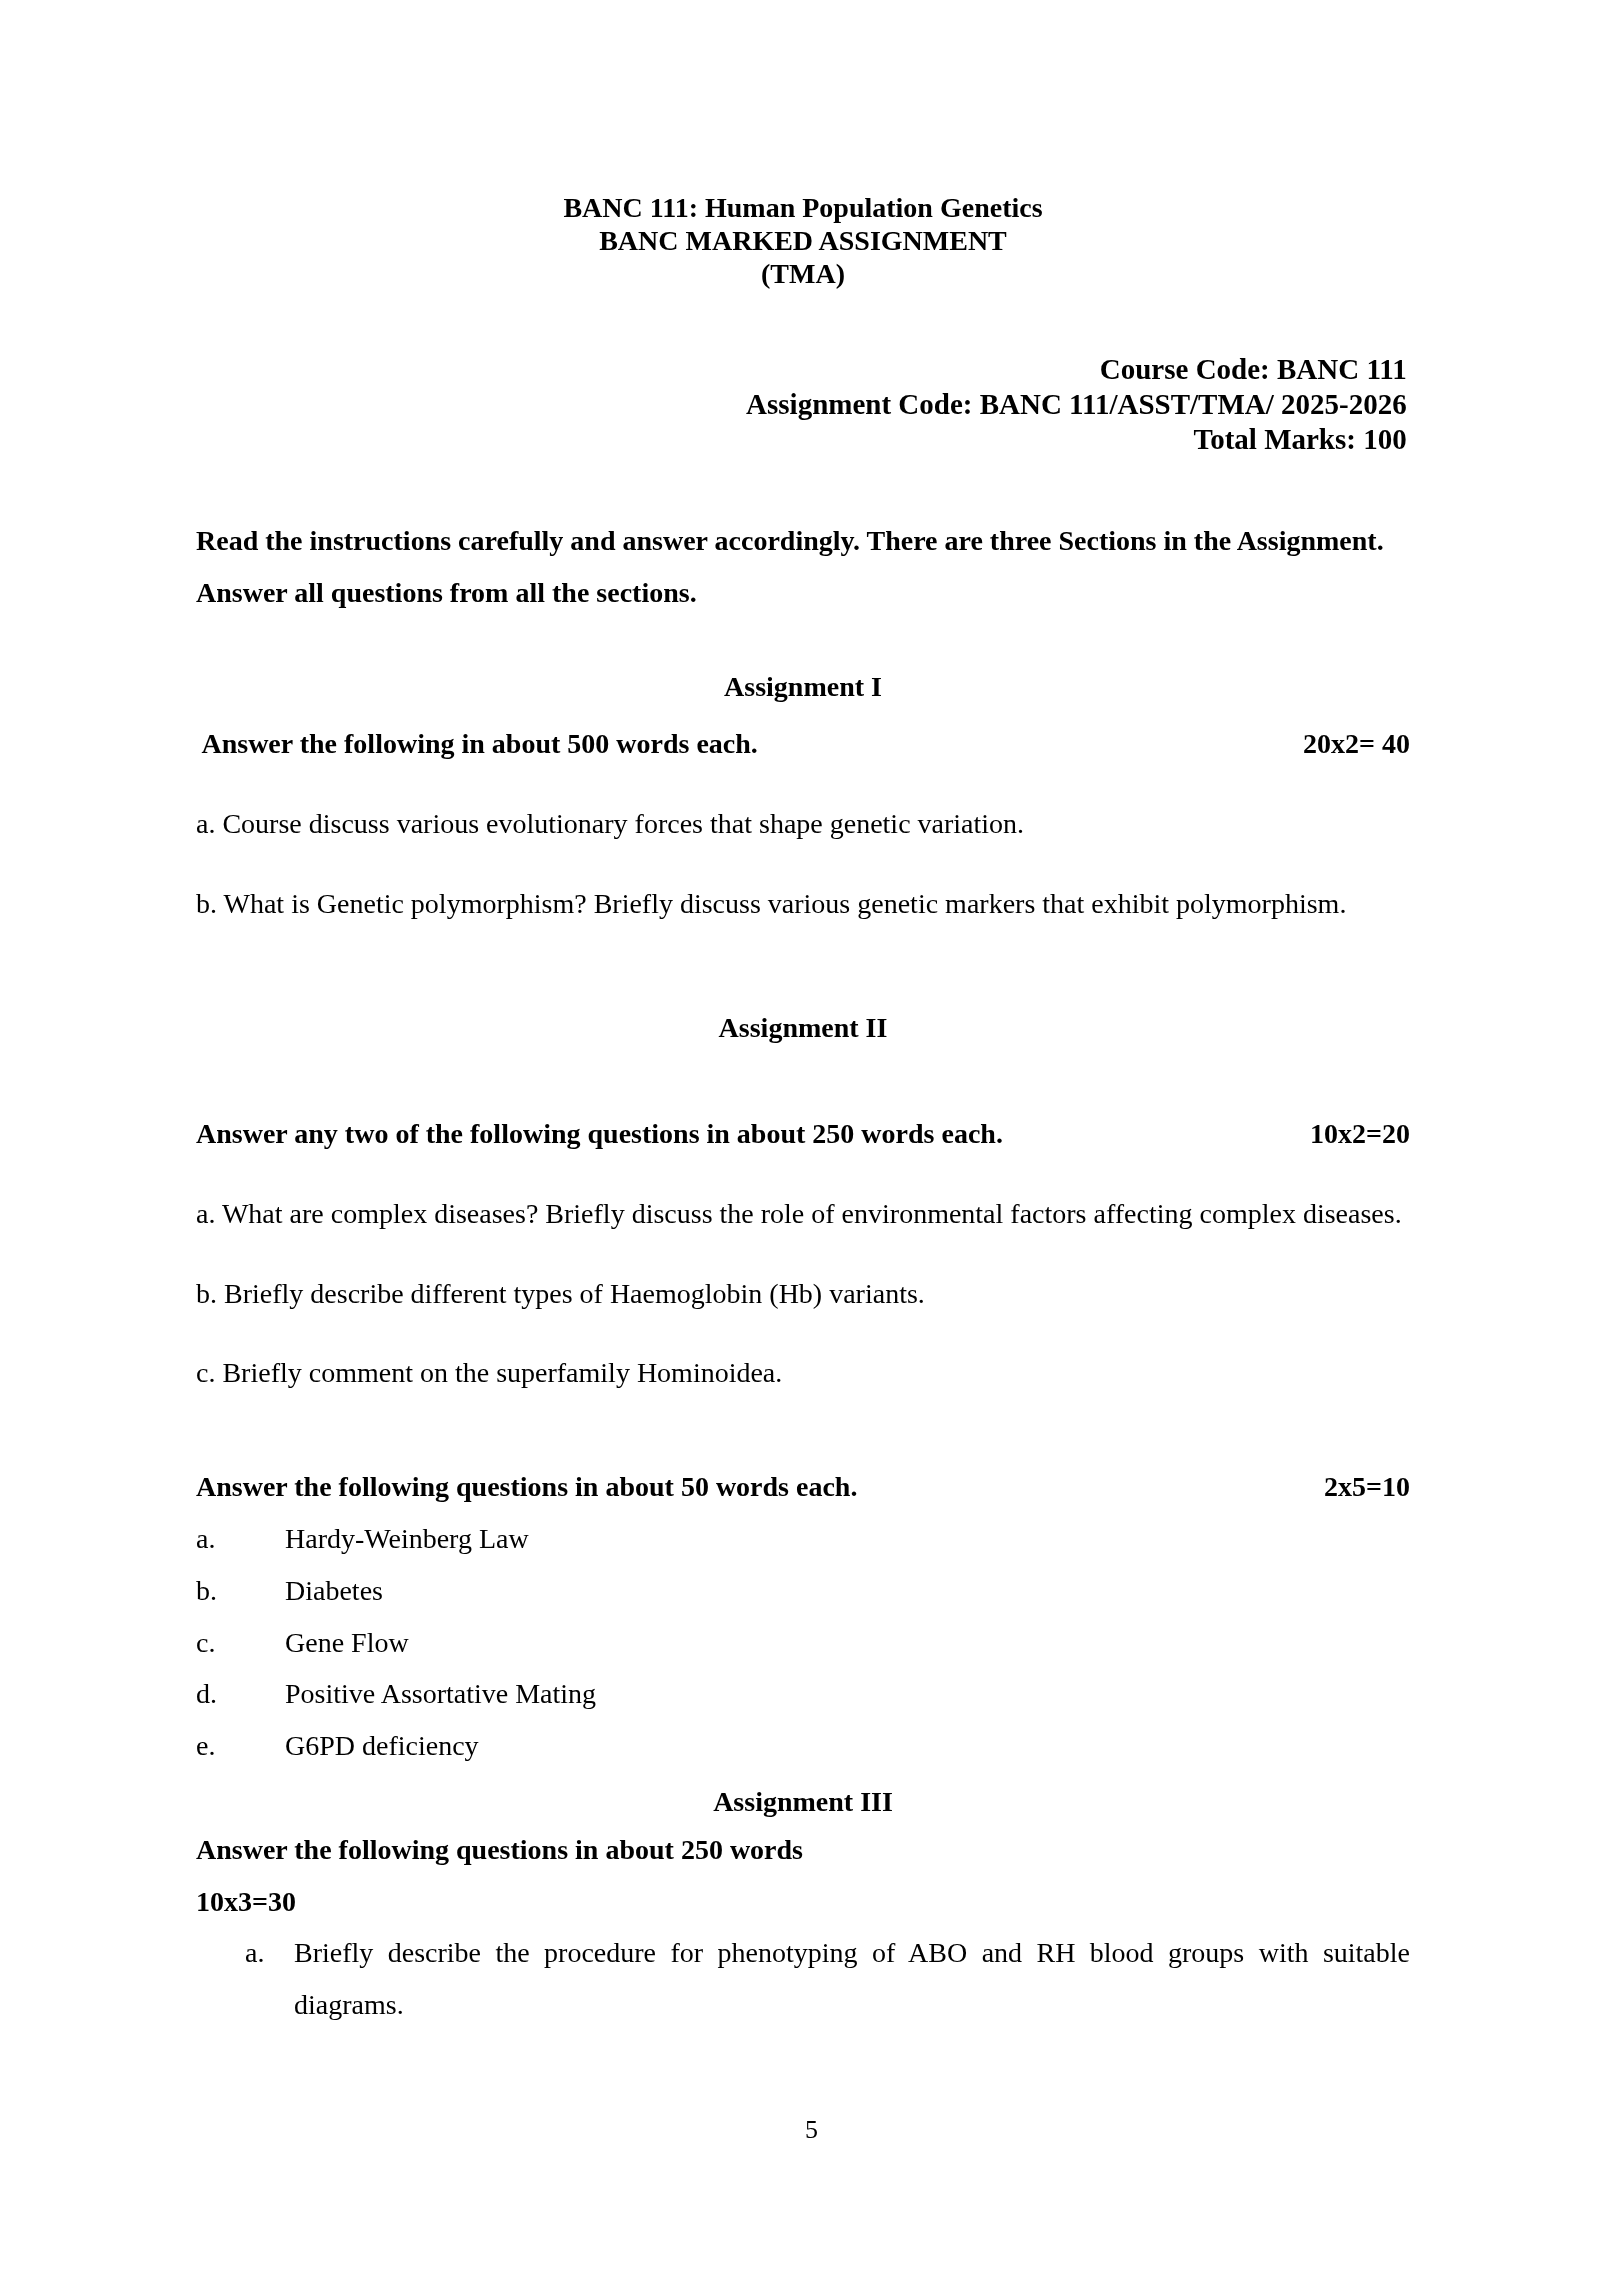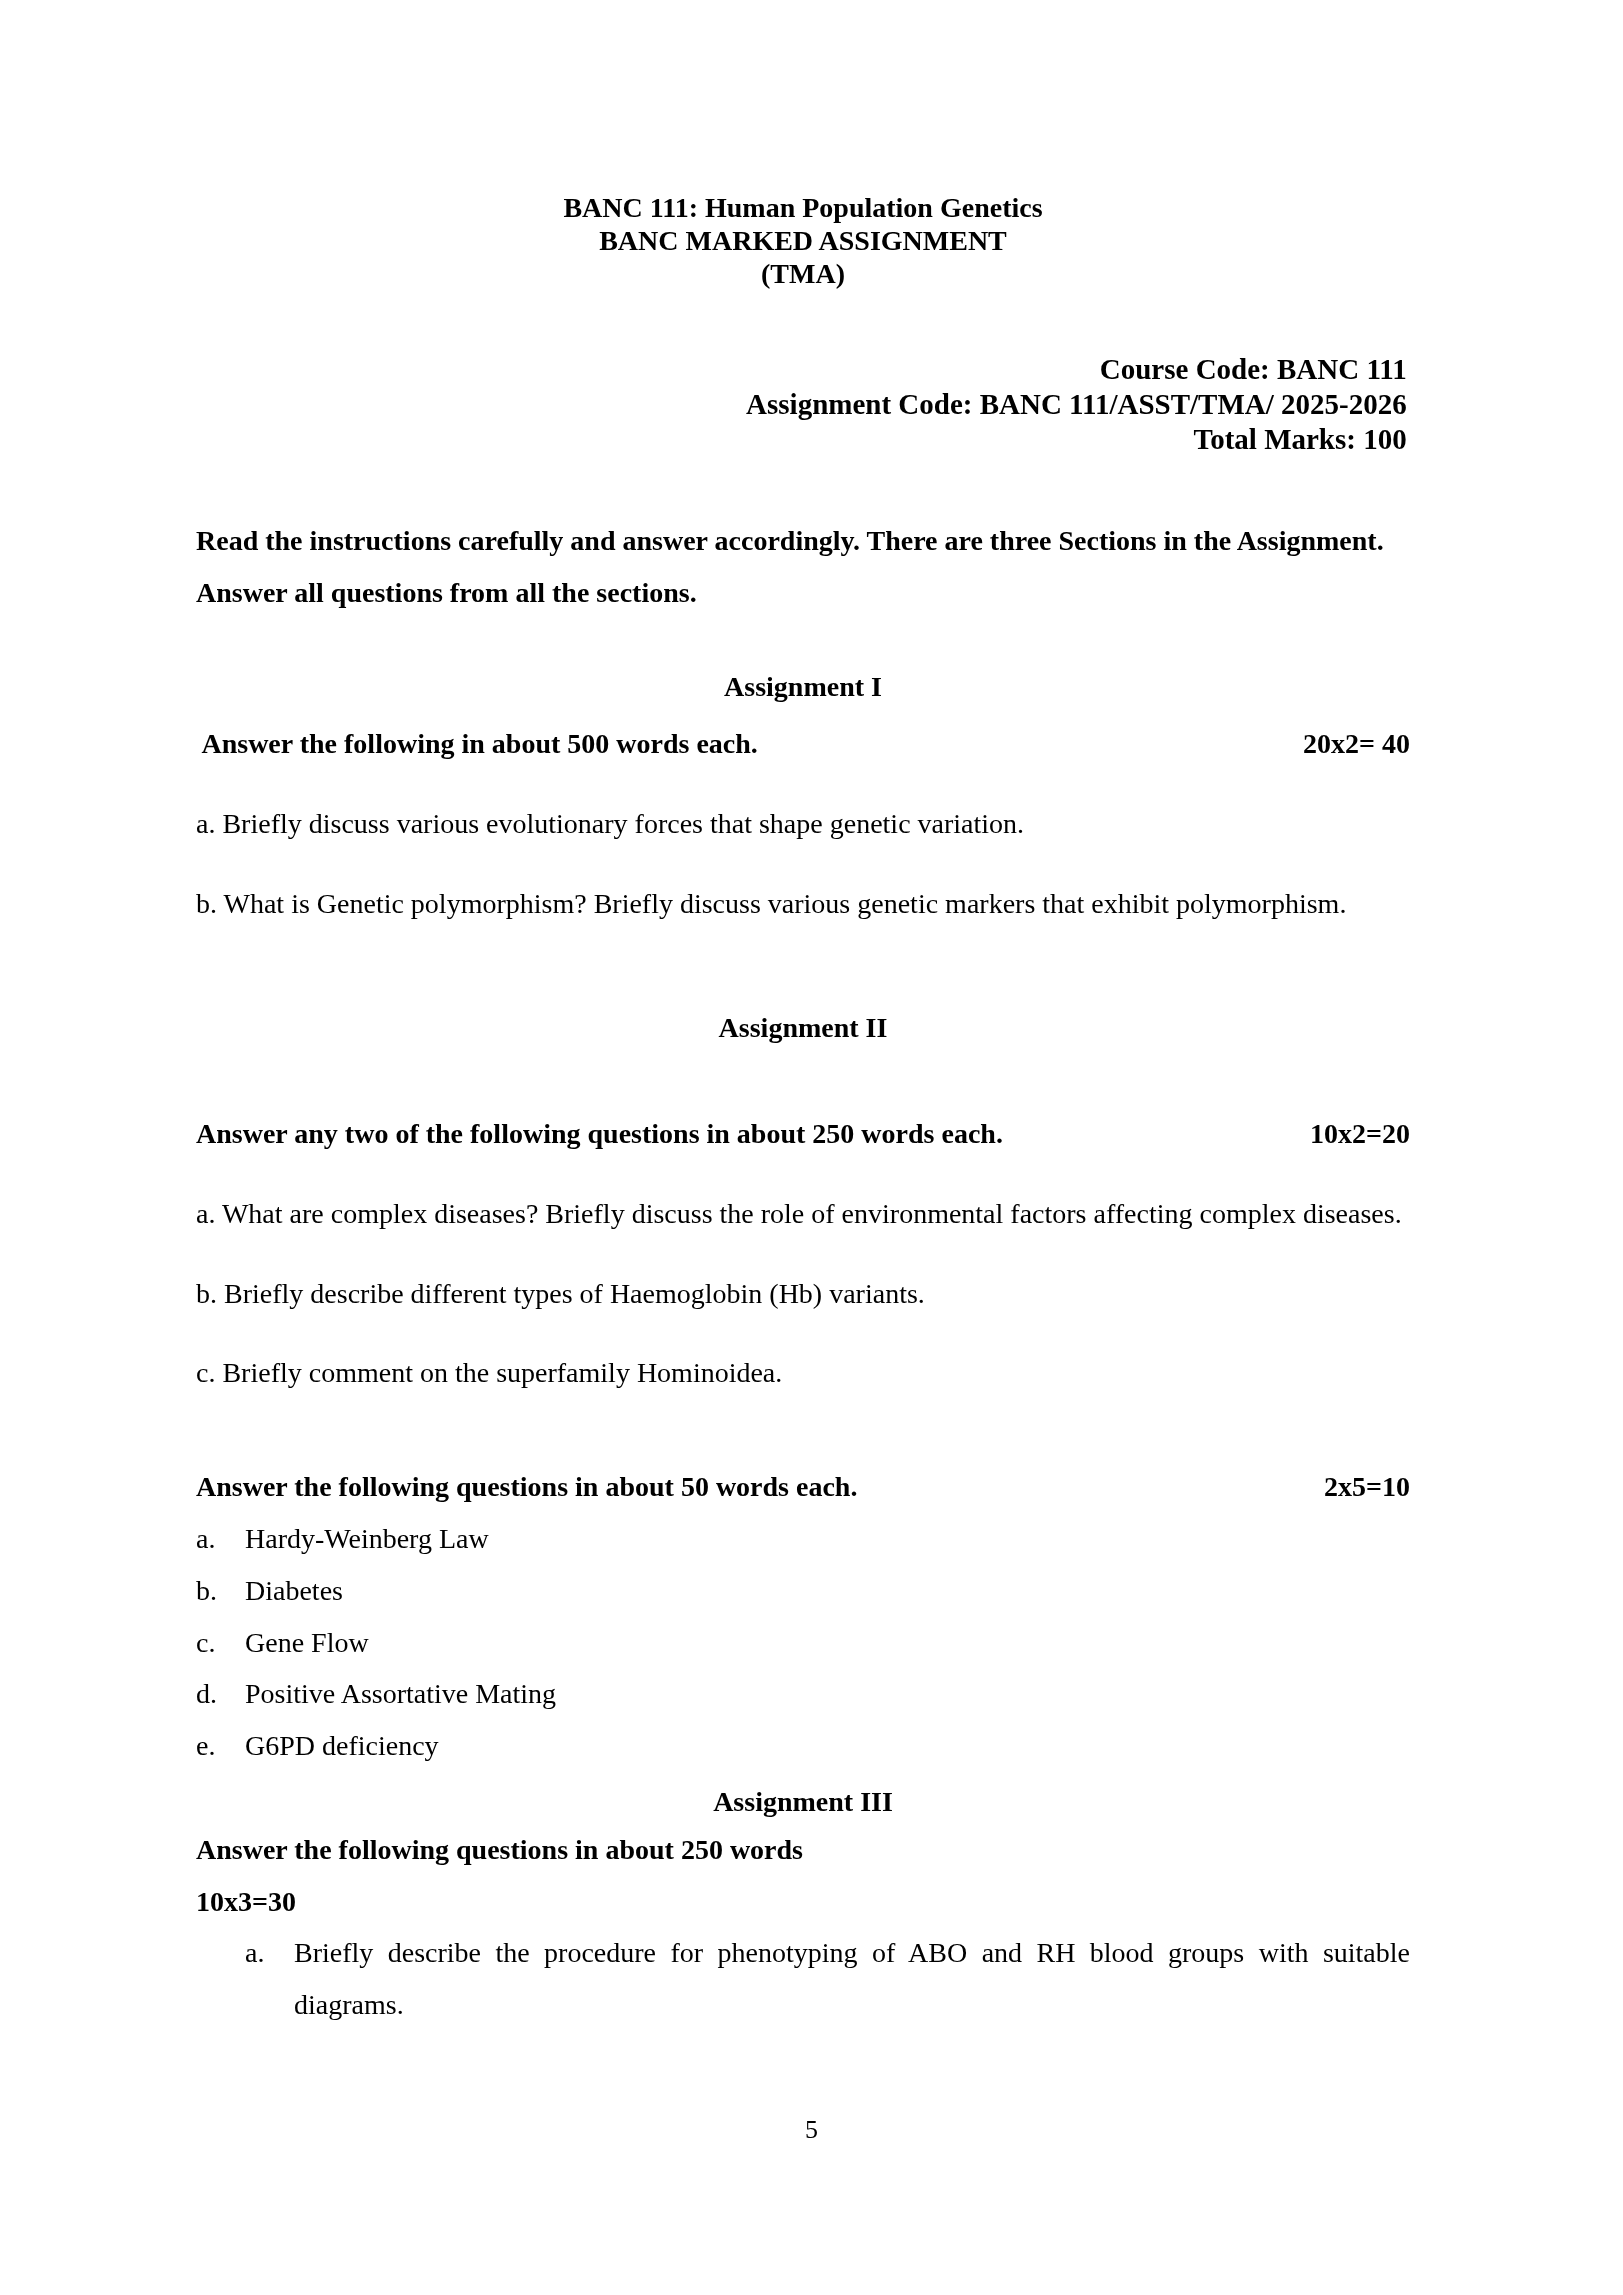--- a/index.html
+++ b/index.html
@@ -102,21 +102,21 @@
     line-height: 1.85;
   }
   .letter-list li {
     display: flex;
     align-items: baseline;
   }
   .letter-list .marker {
     width: 49px;
     flex: 0 0 49px;
   }
-  .letter-list .itext { flex: 1 1 auto; }
+  .letter-list .itext { flex: 1 1 auto; margin-left: 40px; }
 
   
   .deep-list {
     margin: 0;
     padding: 0 0 0 49px;
     list-style: none;
     font-size: 28px;
     line-height: 1.85;
   }
   .deep-list li {
@@ -168,21 +168,21 @@
 
     <p class="instructions">Read the instructions carefully and answer accordingly. There are three Sections in the Assignment. Answer all questions from all the sections.</p>
 
     <div class="section-heading sh-1">Assignment I</div>
 
     <div class="prompt-row pr-1">
       <span class="prompt-text"> Answer the following in about 500 words each.</span>
       <span class="prompt-marks">20x2= 40</span>
     </div>
 
-    <p class="qline">a. Briefly discuss various evolutionary forces that shape genetic variation.</p>
+    <p class="qline">a. Course discuss various evolutionary forces that shape genetic variation.</p>
     <p class="qline">b. What is Genetic polymorphism? Briefly discuss various genetic markers that exhibit polymorphism.</p>
 
     <div class="section-heading sh-2">Assignment II</div>
 
     <div class="prompt-row pr-2">
       <span class="prompt-text">Answer any two of the following questions in about 250 words each.</span>
       <span class="prompt-marks">10x2=20</span>
     </div>
 
     <p class="qline">a. What are complex diseases?  Briefly discuss the role of environmental factors affecting complex diseases.</p>

